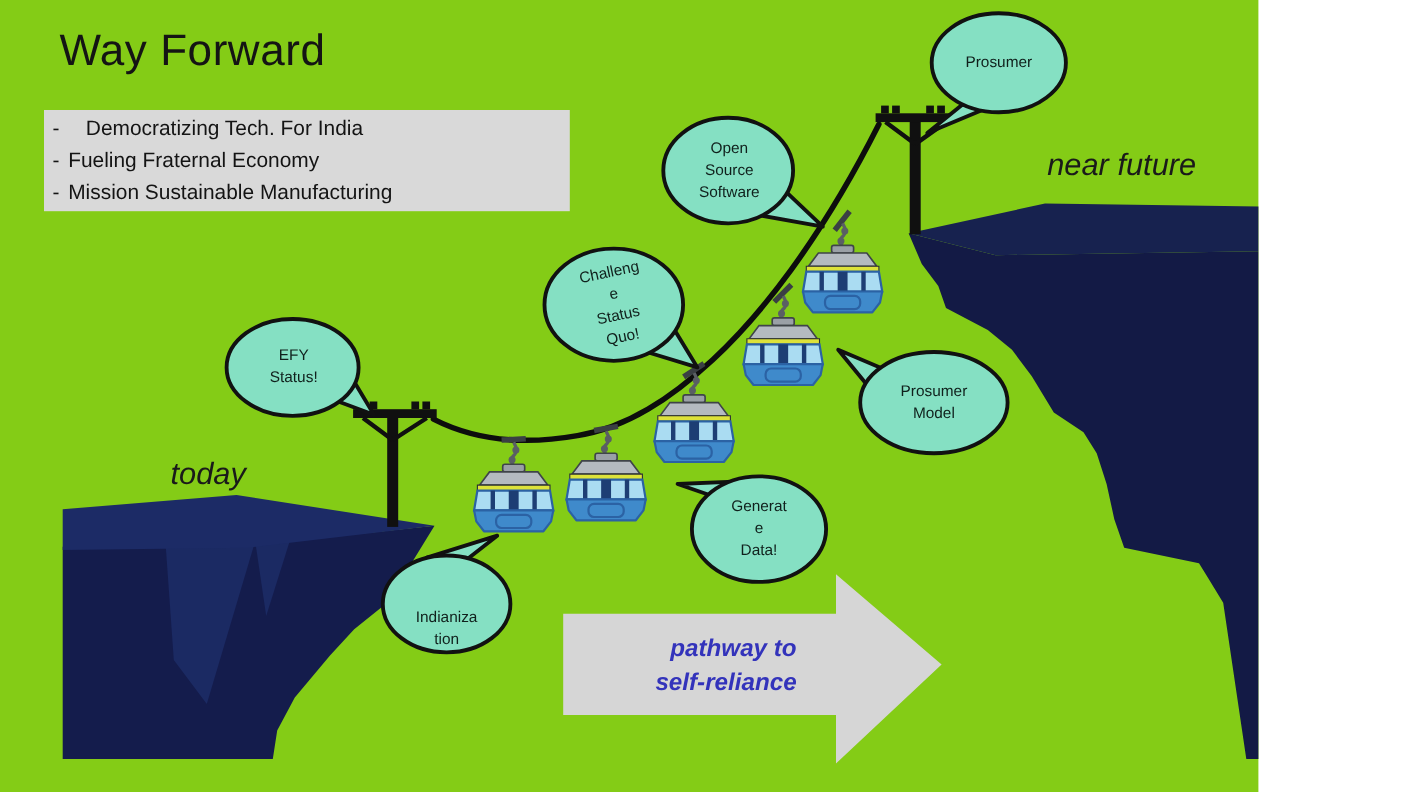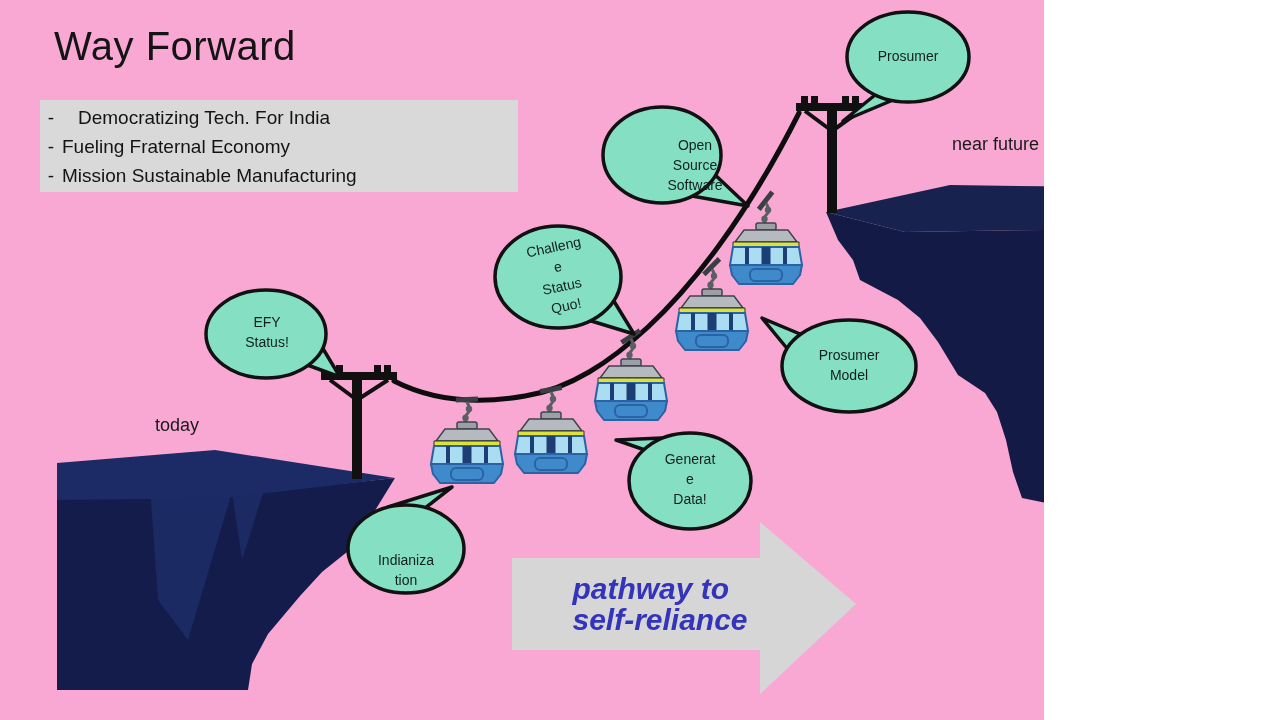--- a/index.html
+++ b/index.html
@@ -1,42 +1,42 @@
 <!DOCTYPE html>
 <html><head>
 <meta charset="utf-8">
 <style>
   html,body{margin:0;padding:0;}
   #slide{
-    position:relative;width:1044px;height:720px;background:#f9a8d4;overflow:hidden;
+    position:relative;width:1144px;height:720px;background:#84cc16;overflow:hidden;
     font-family:"Liberation Sans",sans-serif;color:#111;
   }
   #scene{position:absolute;left:0;top:0;width:1280px;height:720px;}
   .txt{position:absolute;z-index:5;}
   #title{left:54px;top:24px;font-size:40px;letter-spacing:0.5px;color:#141414;}
   #panel{
     position:absolute;left:40px;top:100px;width:478px;height:92px;background:#d9d9d9;z-index:4;
     font-size:19px;line-height:29px;color:#141414;padding-top:3px;box-sizing:border-box;
   }
   .bullet-row{display:flex;}
   .bullet-dash{width:22px;text-align:center;flex:0 0 22px;}
   .bullet-text{flex:1;}
   .bullet-row.first .bullet-text{margin-left:16px;}
   .bubble-text{
     position:absolute;transform:translate(-50%,-50%);text-align:center;
     font-size:14px;line-height:1.42;white-space:pre-line;color:#10201c;z-index:6;
   }
   .bubble-text.rot{transform:translate(-50%,-50%) rotate(-12deg);}
   .terrain-label{
-    position:absolute;font-size:18px;color:#1a1a1a;z-index:5;
+    position:absolute;font-style:italic;font-size:28px;color:#1a1a1a;z-index:5;
   }
   #arrow-text{
     position:absolute;left:660px;top:604px;transform:translate(-50%,-50%);
-    font-size:30px;line-height:31px;font-style:italic;font-weight:bold;
-    color:#3333bb;text-align:left;white-space:pre-line;z-index:6;
+    font-size:22px;line-height:31px;font-style:italic;font-weight:bold;
+    color:#3333bb;text-align:right;white-space:pre-line;z-index:6;
   }
 </style>
 </head>
 <body>
 
 <div id="slide">
 
   <svg id="scene" viewBox="0 0 1280 720">
     <defs>
       <g id="cablecar">
@@ -161,21 +161,21 @@
 Status!</div>
   <div class="bubble-text" style="left:406px;top:549px;margin-top:22px;">Indianiza
 tion</div>
   <div class="bubble-text rot" style="left:560px;top:277px;">Challeng
 e
 Status
 Quo!</div>
   <div class="bubble-text" style="left:690px;top:480px;">Generat
 e
 Data!</div>
-  <div class="bubble-text" style="left:663px;top:166px;margin-left:32px;">Open
+  <div class="bubble-text" style="left:663px;top:155px;">Open
 Source
 Software</div>
   <div class="bubble-text" style="left:849px;top:366px;">Prosumer
 Model</div>
   <div class="bubble-text" style="left:908px;top:57px;">Prosumer</div>
 
   <div id="arrow-text">pathway to
 self-reliance</div>
 
 </div>

